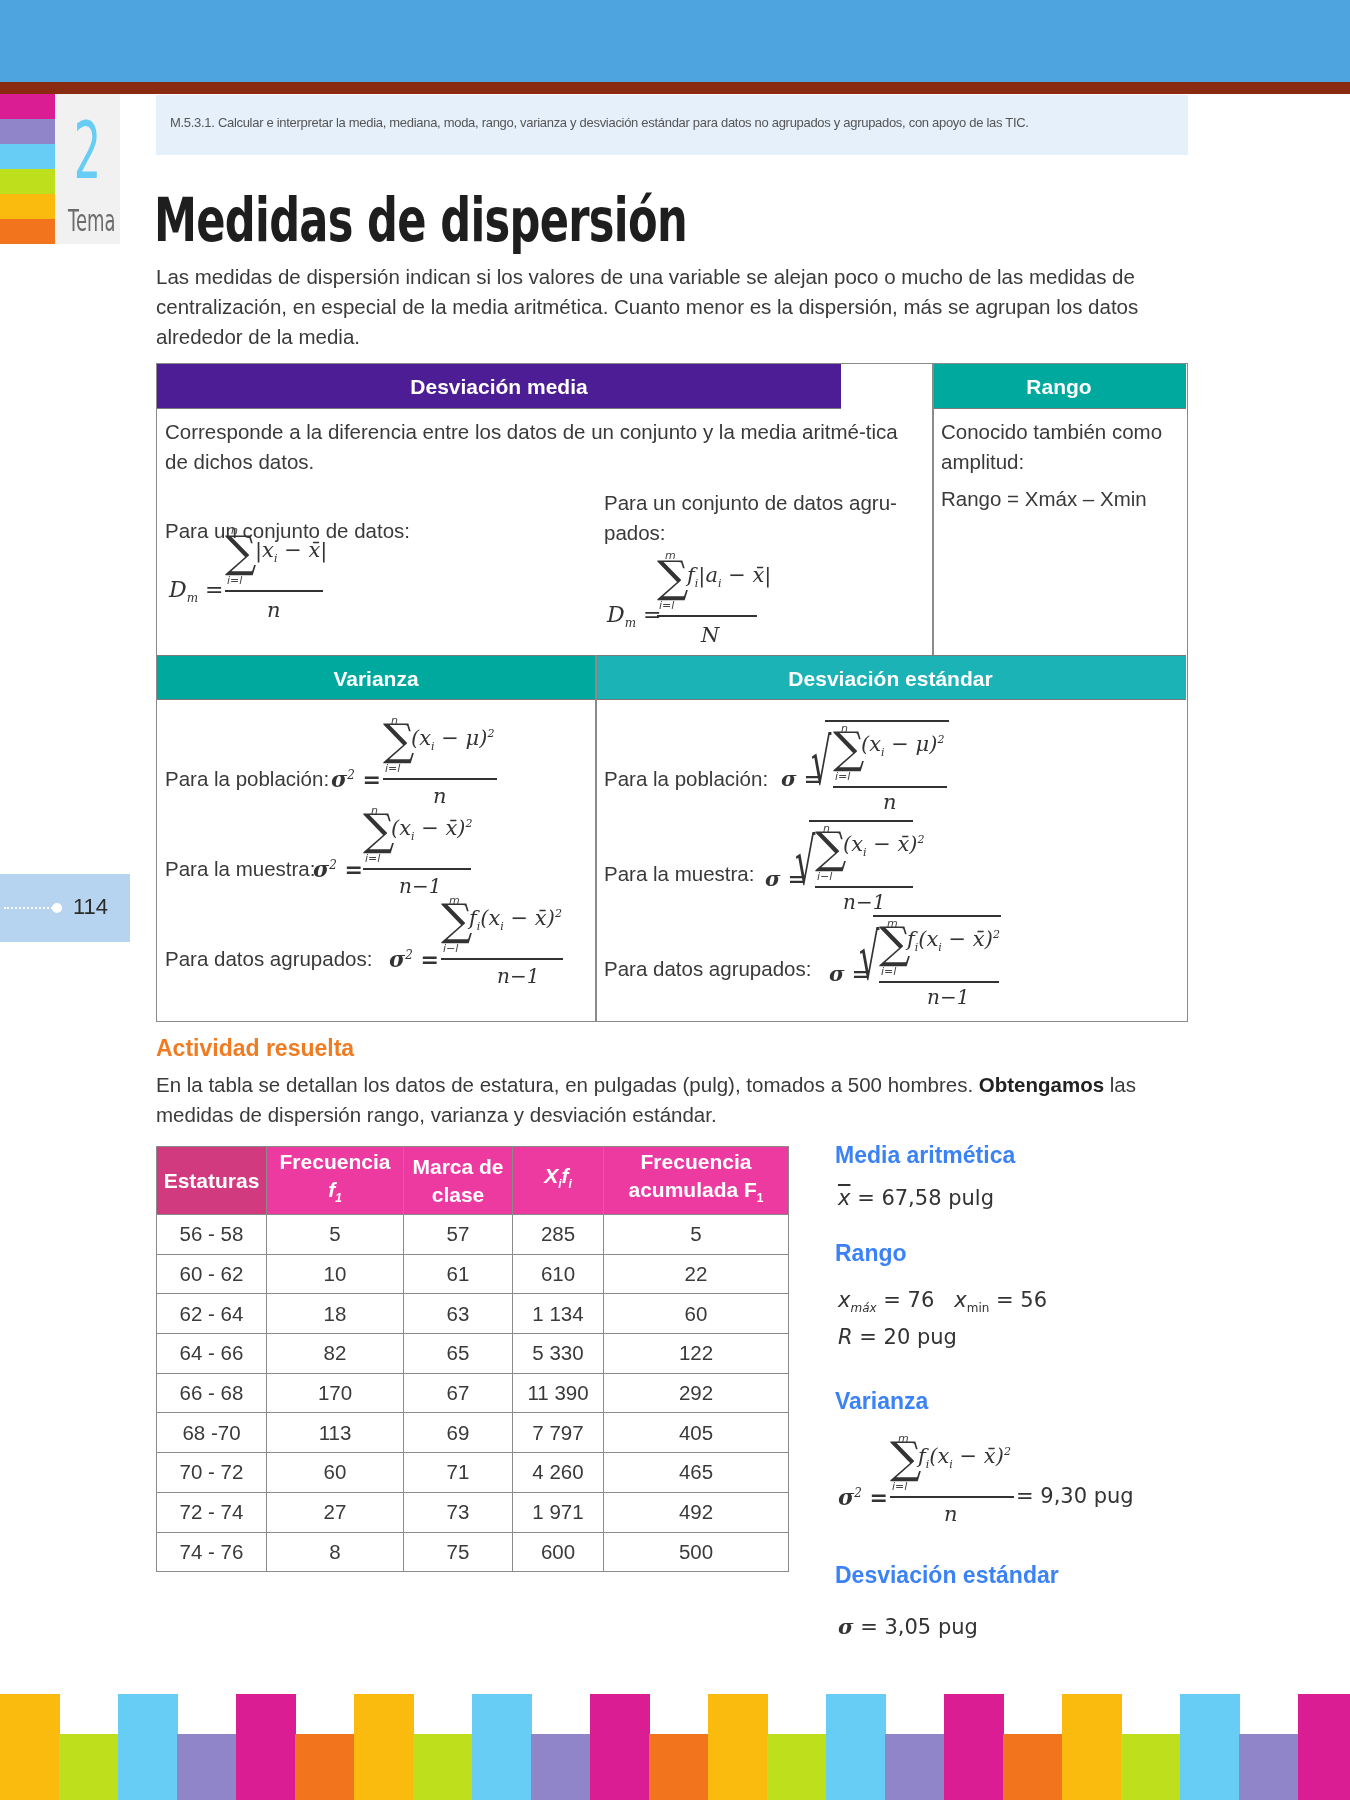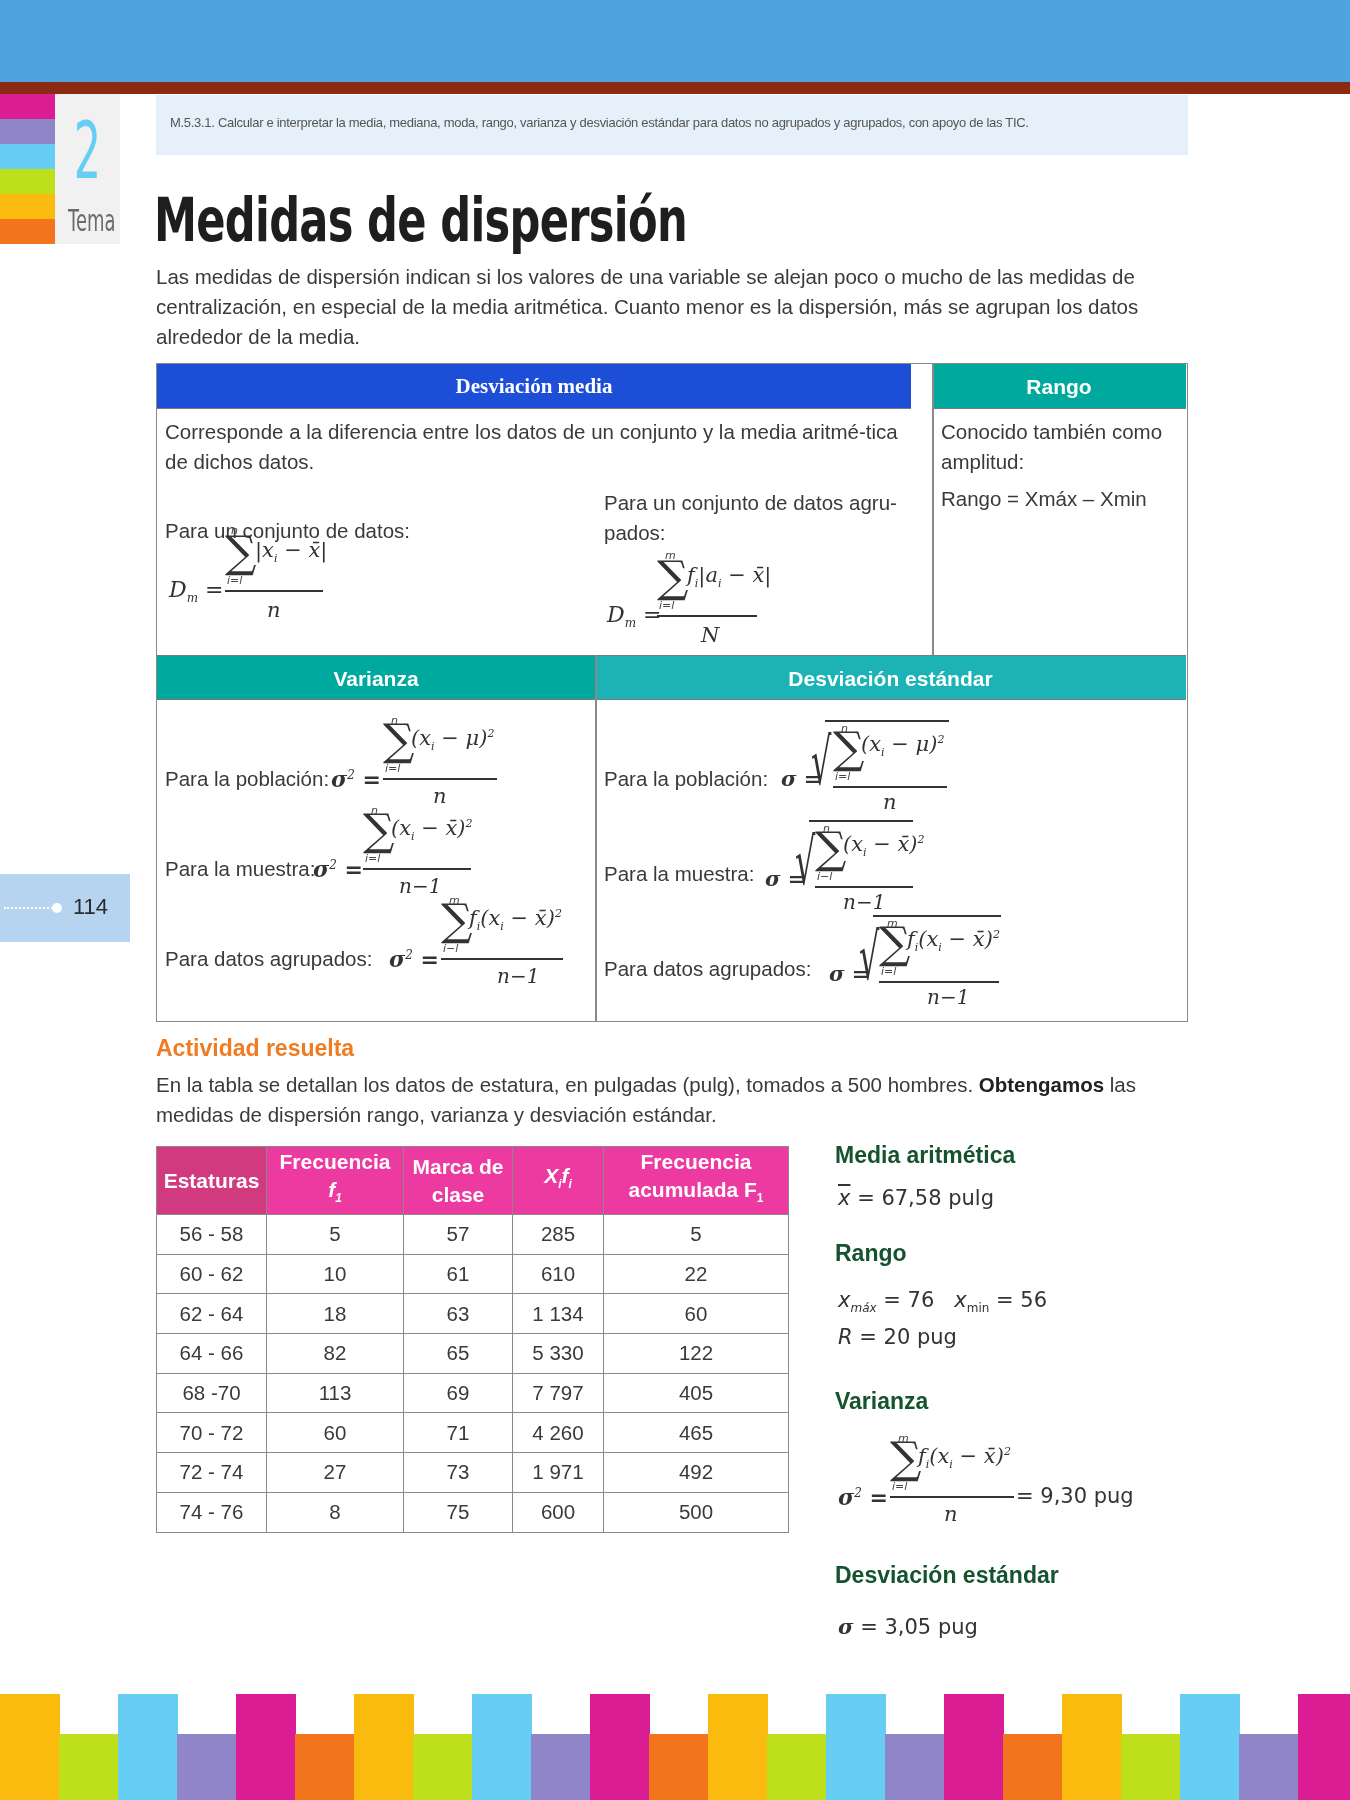--- a/index.html
+++ b/index.html
@@ -38,21 +38,21 @@
   .act-title { position: absolute; left: 156px; top: 1035px; font-size: 23px; font-weight: bold; color: #ef7c22; }
   .act-text { position: absolute; left: 156px; top: 1070px; width: 1034px; font-size: 20.5px; line-height: 30px; color: #3a3a3a; }
   .act-text b { color: #222; }
 
   table.data { position: absolute; left: 156px; top: 1146px; border-collapse: collapse; width: 633px; font-size: 20.5px; }
   table.data th { background: #ed3aa0; color: #fff; font-weight: bold; font-size: 21px; line-height: 28px; height: 68px; border: 1.5px solid #8a8a8a; text-align: center; padding: 0 4px; }
   table.data th.first { background: #d13a7e; }
   table.data td { height: 39.7px; border: 1.5px solid #8a8a8a; text-align: center; color: #3a3a3a; }
   table.data td.bold { font-weight: bold; color: #222; }
 
-  .side-h { position: absolute; left: 835px; font-size: 23px; font-weight: bold; color: #14532d; }
+  .side-h { position: absolute; left: 835px; font-size: 23px; font-weight: bold; color: #3b82f6; }
   .side-v { position: absolute; left: 838px; font-size: 21px; color: #333; font-family: "DejaVu Sans", sans-serif; }
 
   .page-tab { position: absolute; left: 0; top: 874px; width: 130px; height: 68px; background: #b6d4f0; }
   .page-tab .dots { position: absolute; left: 4px; top: 33px; width: 52px; border-top: 2px dotted #fff; }
   .page-tab .dot { position: absolute; left: 52px; top: 29px; width: 10px; height: 10px; border-radius: 50%; background: #fff; }
   .page-tab .num { position: absolute; left: 73px; top: 20px; font-size: 22px; color: #2b2b2b; }
 
   .bottom-bars { position: absolute; left: 0; top: 1694px; width: 1350px; height: 106px; }
   .bottom-bars div { position: absolute; bottom: 0; }
 </style>
@@ -74,21 +74,21 @@
   <div class="tema-num">2</div>
   <div class="tema-word">Tema</div>
 </div>
 
 <div class="objective">M.5.3.1. Calcular e interpretar la media, mediana, moda, rango, varianza y desviación estándar para datos no agrupados y agrupados, con apoyo de las TIC.</div>
 <h1 class="page-title">Medidas de dispersión</h1>
 <p class="intro">Las medidas de dispersión indican si los valores de una variable se alejan poco o mucho de las medidas de centralización, en especial de la media aritmética. Cuanto menor es la dispersión, más se agrupan los datos alrededor de la media.</p>
 
 <div class="ftable">
 
-  <div class="hdr" style="left:0;top:0;width:754px;background:#1d4ed8;font-family:Liberation Serif, serif;">Desviación media</div>
+  <div class="hdr" style="left:0;top:0;width:684px;background:#4c1d95;">Desviación media</div>
   <div class="hdr" style="left:775px;top:0;width:254px;background:#00a99d;">Rango</div>
   <div class="vline" style="left:775px;top:0;height:292px;"></div>
 
   <div class="cell-text" style="left:8px;top:53px;width:760px;">Corresponde a la diferencia entre los datos de un conjunto y la media aritmé-tica de dichos datos.</div>
   <div class="cell-text" style="left:8px;top:124px;margin-top:28px;">Para un conjunto de datos:</div>
   <div class="cell-text" style="left:447px;top:124px;width:320px;">Para un conjunto de datos agru-pados:</div>
 
   <div class="math" style="left:12px;top:160px;width:160px;height:110px;">
     <span class="lim" style="left:62px;top:0;">n</span>
     <span class="sigma-big" style="position:absolute;left:56px;top:6px;">∑</span>
@@ -223,20 +223,27 @@
         <td>63</td>
         <td>1 134</td>
         <td>60</td>
       </tr>
       <tr>
         <td>64 - 66</td>
         <td>82</td>
         <td>65</td>
         <td>5 330</td>
         <td>122</td>
+      </tr>
+      <tr>
+        <td>66 - 68</td>
+        <td>170</td>
+        <td>67</td>
+        <td>11 390</td>
+        <td>292</td>
       </tr>
       <tr>
         <td>68 -70</td>
         <td>113</td>
         <td>69</td>
         <td>7 797</td>
         <td>405</td>
       </tr>
       <tr>
         <td>70 - 72</td>

